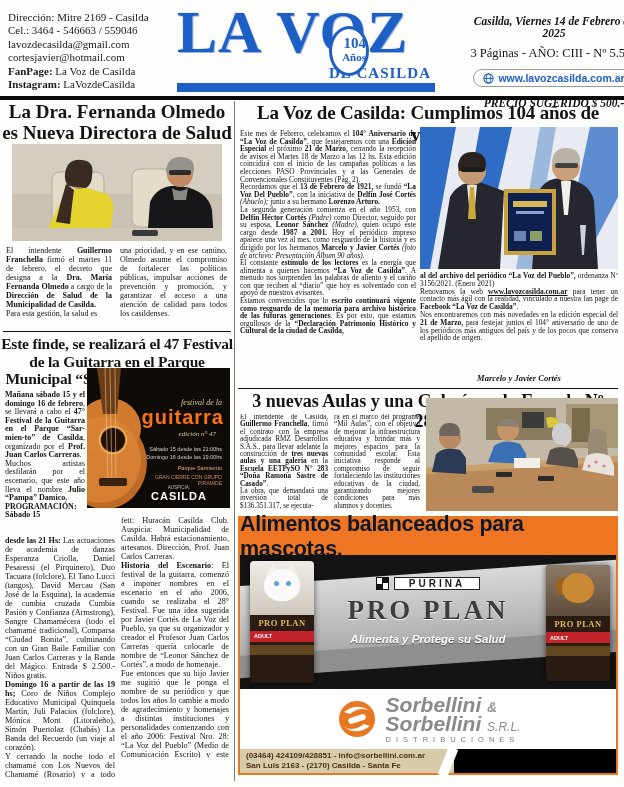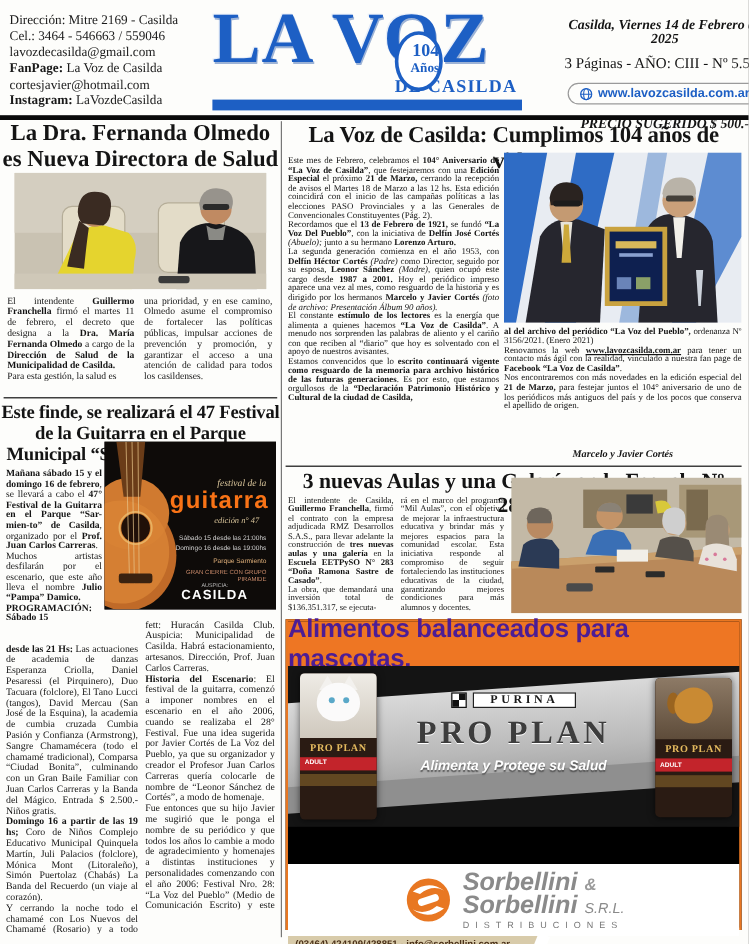--- a/index.html
+++ b/index.html
@@ -58,66 +58,66 @@
   .c-c2 { position:absolute; left:420px; top:272px; width:198px; height:100px; font-size:7.4px; line-height:7.8px; }
   .c-sig { position:absolute; left:420px; top:373px; width:198px; text-align:center; font-weight:bold; font-style:italic; font-size:8.5px; }
   .hline2 { position:absolute; left:238px; top:388px; width:380px; height:1px; background:#111; }
   .d-head { position:absolute; left:238px; top:391px; width:380px; font-size:18px; line-height:20px; }
   .d-c1 { position:absolute; left:240px; top:414px; width:88px; height:98px; font-size:7.2px; line-height:7.4px; }
   .d-c2 { position:absolute; left:334px; top:414px; width:86px; height:98px; font-size:7.2px; line-height:7.4px; }
   .d-photo { position:absolute; left:426px; top:398px; width:192px; height:113px; }
 
   
   .ad { position:absolute; left:238px; top:516px; width:380px; height:259px; border:2px solid #e87722; background:#000; font-family:"Liberation Sans", sans-serif; }
-  .ad-banner { height:37px; background:#ee7623; color:#4c1d95; font-weight:bold; font-size:21.5px; display:flex; align-items:center; justify-content:center; letter-spacing:-0.3px; }
+  .ad-banner { height:37px; background:#ee7623; color:#0f172a; font-weight:bold; font-size:21.5px; display:flex; align-items:center; justify-content:center; letter-spacing:-0.3px; }
   .ad-mid { position:relative; height:134px; background:#141414; overflow:hidden; }
   .ad-band { position:absolute; left:-10px; right:-10px; top:18px; height:74px; background:linear-gradient(180deg,#d9d9d9 0%,#b9b9b9 70%,#a7a7a7 100%); transform:rotate(-4deg); }
   .ad-band2 { position:absolute; left:-10px; right:-10px; top:88px; height:22px; background:#8f8f8f; transform:rotate(-4deg); }
   .ad-logoRow { position:absolute; left:0; right:0; top:22px; display:flex; justify-content:center; align-items:center; gap:5px; }
   .checker { width:13px; height:13px; background:conic-gradient(#111 0 25%, #fff 0 50%, #111 0 75%, #fff 0); border:1px solid #111; }
-  .purina-box { border:1.5px solid #222; background:#fff; color:#1a1a1a; font-family:Liberation Serif, serif; font-weight:bold; font-size:10px; letter-spacing:3px; padding:0 14px; }
+  .purina-box { border:1.5px solid #222; background:#fff; color:#1a1a1a; font-family:Liberation Sans, sans-serif; font-weight:bold; font-size:10px; letter-spacing:3px; padding:0 14px; }
   .proplan { position:absolute; left:0; right:0; top:40px; text-align:center; font-family:"Liberation Serif", serif; font-size:27px; color:#3d3d3d; letter-spacing:3px; font-weight:bold; text-shadow:0 1px 0 #fff; }
   .ad-tag { position:absolute; left:0; right:0; top:78px; text-align:center; font-style:italic; font-weight:bold; font-size:11.5px; color:#fff; text-shadow:0 1px 1px #555; }
   .bag { position:absolute; width:64px; border-radius:4px; overflow:hidden; box-shadow:0 0 6px rgba(0,0,0,.6); }
   .bag-cat { left:10px; top:6px; height:122px; background:#2a1b13; }
   .bag-dog { left:306px; top:10px; height:116px; background:#2a1b13; }
   .bag-photo { height:44%; position:relative; }
   .bag-cat .bag-photo { background:linear-gradient(180deg,#efece6,#cfc8bd); }
   .bag-dog .bag-photo { background:linear-gradient(180deg,#8d7a66,#5e4c3a); }
   .bag-brand { text-align:center; color:#e3b95e; font-family:"Liberation Serif", serif; font-weight:bold; font-size:8.5px; letter-spacing:0.5px; margin-top:3px; }
   .bag-stripe { margin-top:3px; height:11px; background:#c3242b; color:#fff; font-size:5.5px; font-weight:bold; display:flex; align-items:center; padding-left:4px; }
   .bag-foot { margin-top:3px; height:10px; background:#7a5a28; opacity:.7; }
   .cat-face { position:absolute; left:14px; top:8px; width:36px; height:32px; background:#fbfafa; border-radius:50% 50% 45% 45%; }
   .cat-ear { position:absolute; width:0; height:0; border-left:7px solid transparent; border-right:7px solid transparent; border-bottom:12px solid #f3f1ee; top:2px; }
   .cat-eye { position:absolute; width:5px; height:5px; border-radius:50%; background:#5aa8c8; top:20px; }
   .dog-head { position:absolute; left:16px; top:8px; width:32px; height:30px; background:#c98a33; border-radius:50% 50% 48% 48%; }
   .dog-ear { position:absolute; width:10px; height:18px; background:#9a6420; border-radius:50%; top:12px; }
-  .ad-white { height:60px; background:#fff; display:flex; align-items:center; justify-content:center; gap:8px;margin-top:31px; }
+  .ad-white { height:60px; background:#fff; display:flex; align-items:center; justify-content:center; gap:8px; }
   .sorb-text { color:#8a8a8a; font-style:italic; line-height:1; }
   .sorb-row1 { font-weight:bold; font-size:21px; }
   .sorb-row1 .amp { font-size:14px; color:#9a9a9a; }
   .sorb-row2 { font-weight:bold; font-size:21px; margin-top:-2px; }
   .sorb-row2 .srl { font-size:12px; font-weight:normal; }
   .sorb-sub { font-style:normal; font-size:7.5px; letter-spacing:5px; color:#777; margin-top:2px; }
   .ad-bottom { height:24px; display:flex; position:relative; }
   .ad-contact { width:57%; background:#d8cbaa; color:#4a3018; font-weight:bold; font-size:8px; line-height:10px; padding:2px 12px 0 6px; }
   .ad-url { flex:1; background:#ee7623; color:#fff; font-weight:bold; font-size:12.5px; display:flex; align-items:center; justify-content:center; cursor:pointer; }
   .ad-slash { position:absolute; left:54%; top:-2px; width:10px; height:30px; background:#fff; transform:rotate(22deg); }
 </style>
 </head>
 <body>
 
 <div class="page">
 
   <div class="mh-left">
     <div>Dirección: Mitre 2169 - Casilda</div>
     <div>Cel.: 3464 - 546663 / 559046</div>
     <div>lavozdecasilda@gmail.com</div>
+    <div>cortesjavier@hotmail.com</div>
     <div><b>FanPage:</b> La Voz de Casilda</div>
-    <div>cortesjavier@hotmail.com</div>
     <div><b>Instagram:</b> LaVozdeCasilda</div>
   </div>
 
   <div class="logo">
     <div class="logo-word"><span>LA</span><span class="w2">VOZ</span></div>
     <div class="logo-badge">
       <div class="b1">104</div>
       <div class="b2">Años</div>
     </div>
     <div class="logo-tag">DE CASILDA</div>

